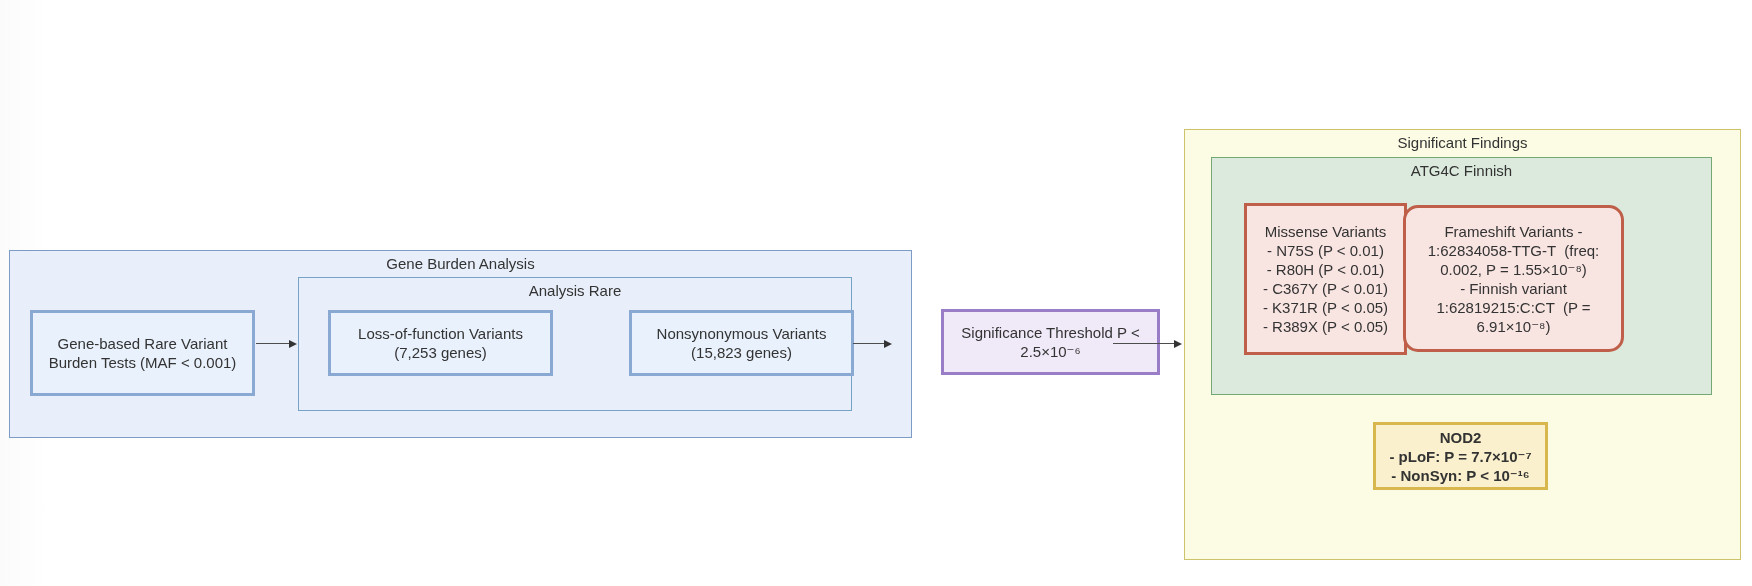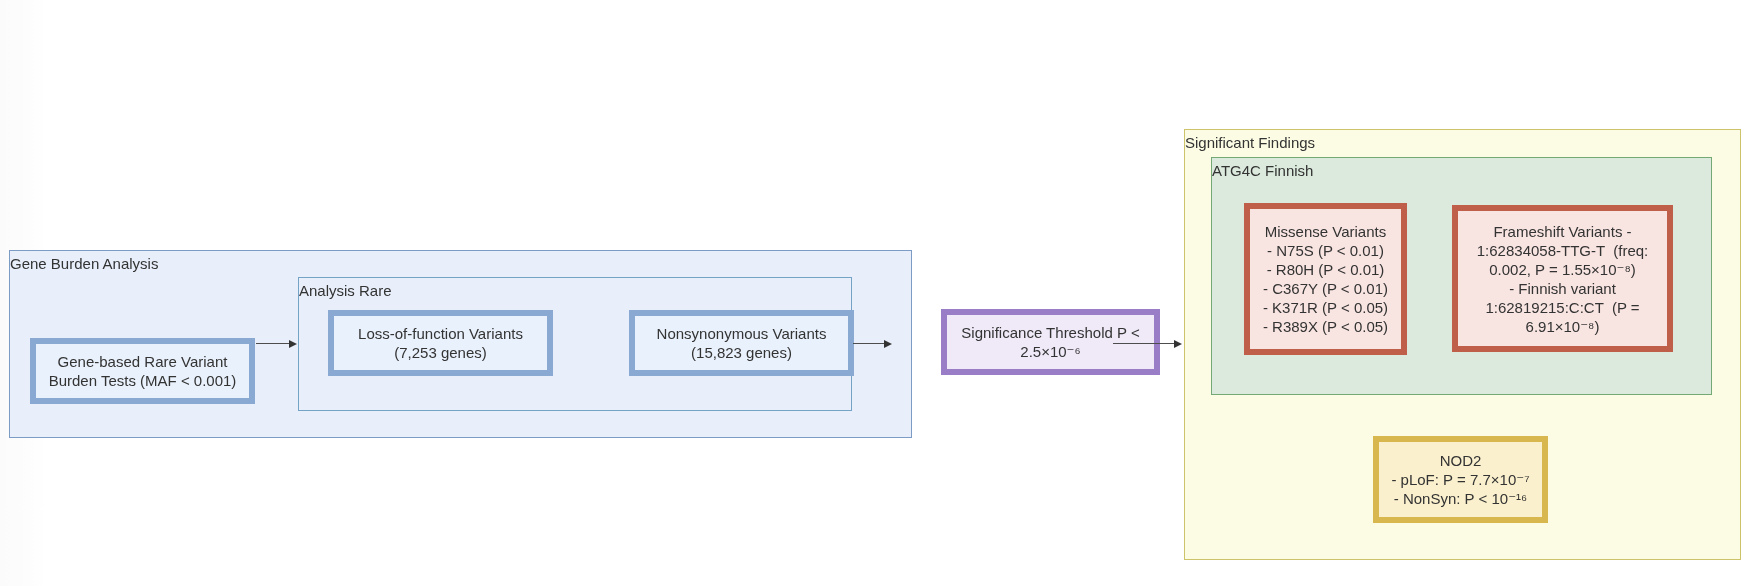--- a/index.html
+++ b/index.html
@@ -18,27 +18,28 @@
     background: linear-gradient(90deg, #fbfbfb 0%, #fdfdfe 60%, #ffffff 100%);
   }
   .subgraph {
     position: absolute;
     box-sizing: border-box;
     border: 1px solid #999;
   }
   .subgraph-label {
     position: absolute;
     top: 4px; left: 0; right: 0;
+    text-align: center;
     font-size: 15px;
     white-space: pre-wrap;
   }
   .node {
     position: absolute;
     box-sizing: border-box;
-    border: 6px solid #be185d;
+    border: 3px solid #be185d;
     display: flex;
     align-items: center;
     justify-content: center;
     text-align: center;
     font-size: 15px;
     line-height: 19px;
     white-space: pre-wrap;
     padding: 2px 4px;
   }
   .edge {
@@ -53,43 +54,43 @@
     border-left: 8px solid #333333;
     border-top: 4px solid transparent;
     border-bottom: 4px solid transparent;
   }
 
   
   #sg-gene-burden   { left: 9px;    top: 250px; width: 903px; height: 188px;
                       background: var(--blue_container_fill); border-color: var(--blue_container_border); }
   #sg-analysis-types{ left: 298px;  top: 277px; width: 554px;  height: 134px;
                       background: var(--blue_container_fill); border-color: var(--analysis_types_border); }
-  #node-gene-based  { left: 30px;   top: 310px; width: 225px;  height: 66px;
-                      background: var(--blue_node_fill); border-color: var(--blue_node_border); margin-top: 28px; }
+  #node-gene-based  { left: 30px;   top: 310px; width: 225px;  height: 86px;
+                      background: var(--blue_node_fill); border-color: var(--blue_node_border); }
   #node-lof         { left: 328px;  top: 310px; width: 225px;  height: 66px;
                       background: var(--blue_node_fill); border-color: var(--blue_node_border); }
   #node-nonsyn      { left: 595px;  top: 310px; width: 225px;  height: 66px;
                       background: var(--blue_node_fill); border-color: var(--blue_node_border); margin-left: 34px; }
   #node-threshold   { left: 893px;  top: 309px; width: 219px;  height: 66px;
                       background: var(--purple_node_fill); border-color: var(--purple_node_border); margin-left: 48px; }
 
   #edge-1 { left: 256px;  top: 343px; width: 34px; }
   #edge-2 { left: 853px;  top: 343px; width: 32px; }
   #edge-3 { left: 1113px; top: 343px; width: 62px; }
 
   #sg-significant   { left: 1184px; top: 129px; width: 557px;  height: 431px;
                       background: var(--yellow_container_fill); border-color: var(--yellow_container_border); }
   #sg-atg4c         { left: 1211px; top: 157px; width: 501px;  height: 238px;
                       background: var(--green_container_fill); border-color: var(--green_container_border); }
   #node-missense    { left: 1244px; top: 203px; width: 163px;  height: 152px;
                       background: var(--pink_node_fill); border-color: var(--pink_node_border); }
-  #node-frameshift  { left: 1452px; top: 205px; width: 221px;  height: 147px;
-                      background: var(--pink_node_fill); border-color: var(--pink_node_border); }
-  #node-nod2        { left: 1373px; top: 436px; width: 175px;  height: 87px;
-                      background: var(--gold_node_fill); border-color: var(--gold_node_border); }
+  #node-frameshift  { left: 1403px; top: 205px; width: 221px;  height: 147px;
+                      background: var(--pink_node_fill); border-color: var(--pink_node_border); border-radius: 15px; }
+  #node-nod2        { left: 1373px; top: 422px; width: 175px;  height: 68px;
+                      background: var(--gold_node_fill); border-color: var(--gold_node_border); font-weight: bold; }
 </style>
 </head>
 <body>
 
 <div class="canvas">
 
   <div class="gutter"></div>
 
   <div class="subgraph" id="sg-gene-burden">
     <div class="subgraph-label">Gene Burden Analysis</div>

